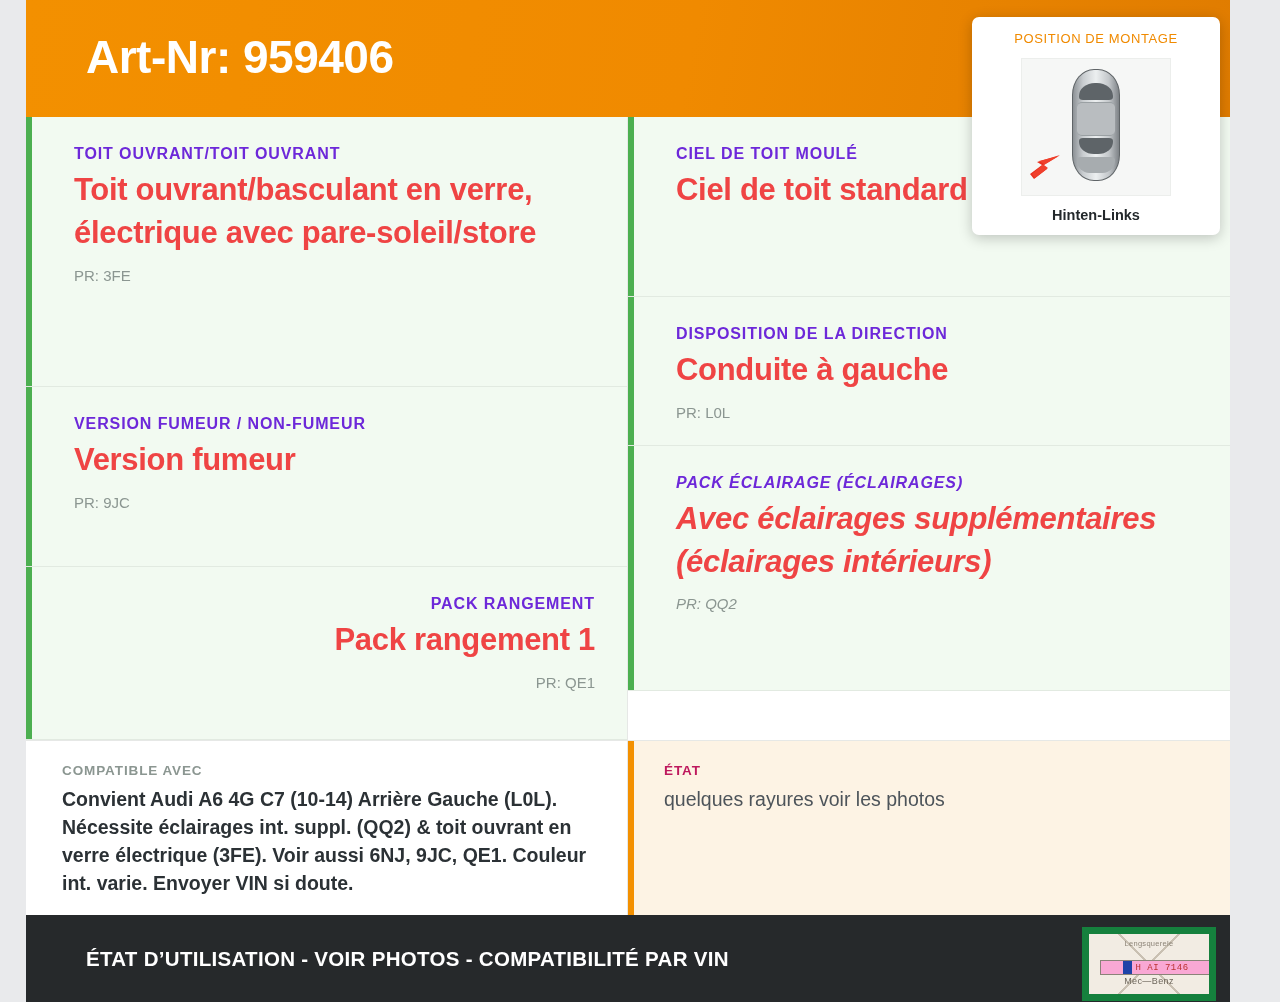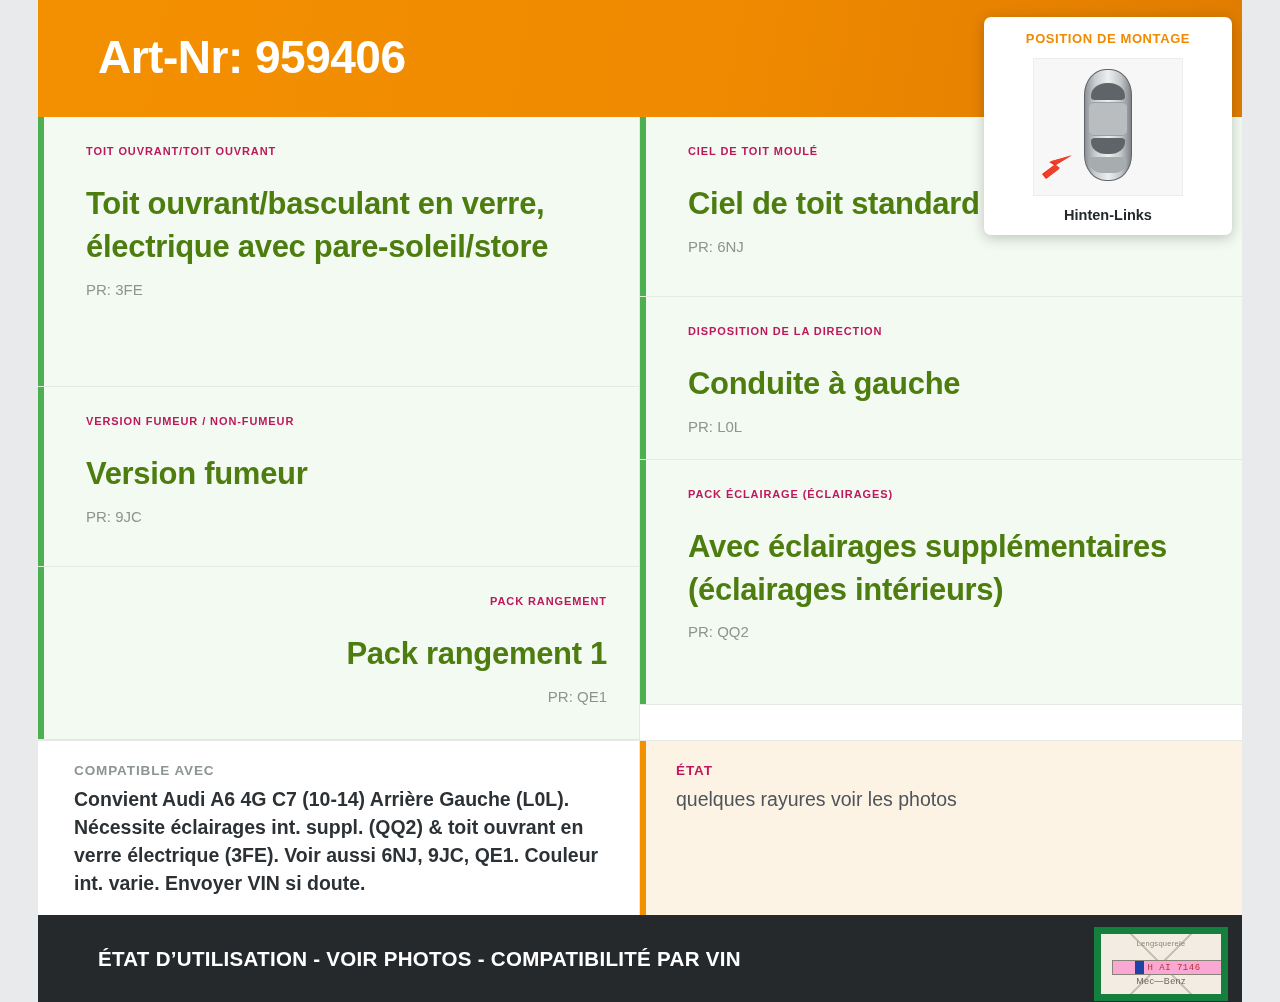--- a/index.html
+++ b/index.html
@@ -5,21 +5,21 @@
   * { box-sizing: border-box; margin: 0; padding: 0; }
   html, body {
     width: 1280px;
     height: 1002px;
     background: #e9eaec;
     font-family: "Liberation Sans", sans-serif;
     overflow: hidden;
   }
   .page {
     position: absolute;
-    left: 38px;
+    left: 26px;
     top: 0;
     width: 1204px;
     height: 1002px;
     background: #ffffff;
     overflow: hidden;
   }
 
   
   .header {
     position: relative;
@@ -44,21 +44,21 @@
     width: 248px;
     background: #ffffff;
     border-radius: 7px;
     box-shadow: 0 3px 14px rgba(0,0,0,0.22);
     padding: 14px 10px 12px 10px;
     text-align: center;
     z-index: 20;
   }
   .mount-card .mc-title {
     font-size: 13px;
-    font-weight: bold;
+    font-weight: normal;
     letter-spacing: 0.6px;
     color: #f08a00;
   }
   .mount-card .mc-img {
     margin: 12px auto 0 auto;
     width: 150px;
     height: 138px;
     background: #f6f7f6;
     border: 1px solid #eceeec;
     position: relative;
@@ -130,32 +130,32 @@
     padding: 28px 32px 24px 48px;
   }
   .spec::before {
     content: "";
     position: absolute;
     left: 0; top: 0; bottom: 0;
     width: 6px;
     background: #4caf50;
   }
   .spec .lbl {
-    font-size: 11px;
+    font-size: 16px;
     font-weight: bold;
     letter-spacing: 0.9px;
-    color: #be185d;
+    color: #6d28d9;
     text-transform: uppercase;
   }
   .spec .val {
-    margin-top: 26px;
+    margin-top: 6px;
     font-size: 31px;
     line-height: 1.38;
     font-weight: bold;
-    color: #4d7c0f;
+    color: #ef4444;
     letter-spacing: -0.3px;
   }
   .spec .pr {
     margin-top: 12px;
     font-size: 15px;
     color: #8b9691;
   }
 
   
   .footer-row {
@@ -299,28 +299,27 @@
         <div class="lbl">PACK RANGEMENT</div>
         <div class="val">Pack rangement 1</div>
         <div class="pr">PR: QE1</div>
       </div>
     </div>
 
     <div class="col">
       <div class="spec" style="min-height:180px;">
         <div class="lbl">CIEL DE TOIT MOULÉ</div>
         <div class="val">Ciel de toit standard</div>
-        <div class="pr">PR: 6NJ</div>
       </div>
       <div class="spec" style="min-height:140px;">
         <div class="lbl">DISPOSITION DE LA DIRECTION</div>
         <div class="val">Conduite à gauche</div>
         <div class="pr">PR: L0L</div>
       </div>
-      <div class="spec" style="min-height:245px;">
+      <div class="spec" style="min-height:245px;font-style:italic;">
         <div class="lbl">PACK ÉCLAIRAGE (ÉCLAIRAGES)</div>
         <div class="val">Avec éclairages supplémentaires (éclairages intérieurs)</div>
         <div class="pr">PR: QQ2</div>
       </div>
     </div>
 
     <div class="footer-row">
       <div class="fit">
         <div class="lbl">COMPATIBLE AVEC</div>
         <div class="txt">Convient Audi A6 4G C7 (10-14) Arrière Gauche (L0L). Nécessite éclairages int. suppl. (QQ2) &amp; toit ouvrant en verre électrique (3FE). Voir aussi 6NJ, 9JC, QE1. Couleur int. varie. Envoyer VIN si doute.</div>

